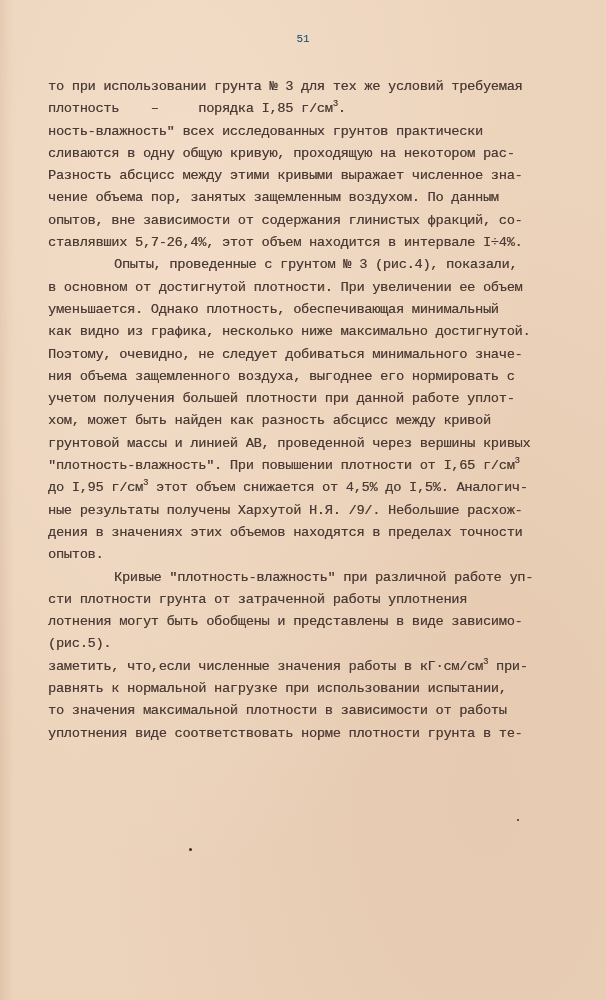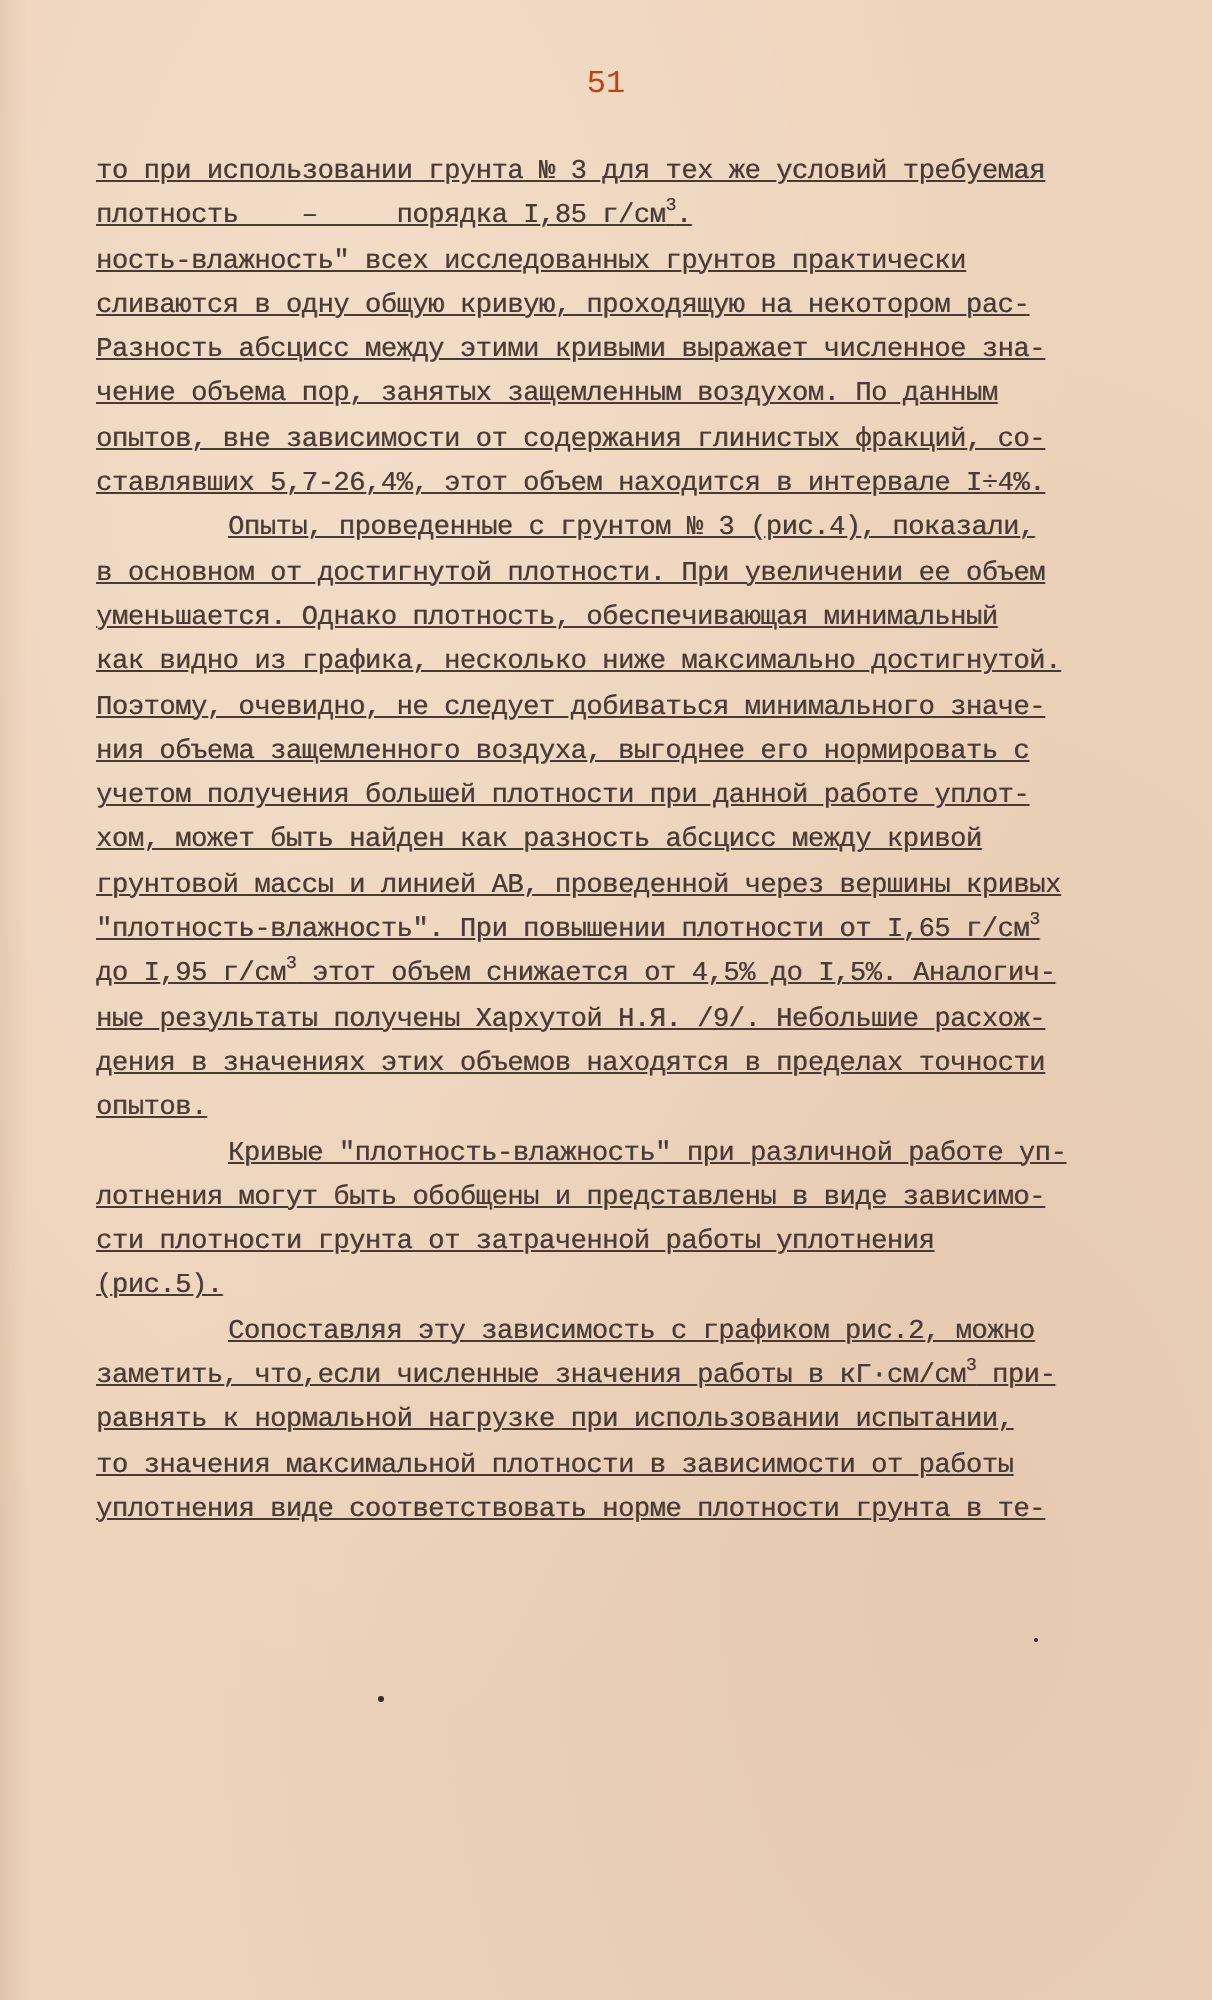--- a/index.html
+++ b/index.html
@@ -9,31 +9,30 @@
       background-image:
         radial-gradient(ellipse at 30% 20%, rgba(255,240,225,0.35), rgba(0,0,0,0) 60%),
         radial-gradient(ellipse at 80% 80%, rgba(200,160,130,0.18), rgba(0,0,0,0) 60%),
         linear-gradient(90deg, rgba(190,150,120,0.25) 0px, rgba(0,0,0,0) 14px);
       position: relative;
       font-family: "Liberation Mono", "DejaVu Sans Mono", monospace;
       color: #4a3a33;
     }
     .page-number {
       position: absolute; top: 33px; left: 0; width: 606px;
-      text-align: center; font-size: 16px; letter-spacing: 0px;
-      color: #c2410c;
+      text-align: center; font-size: 11px; letter-spacing: 0px;
+      color: #0c4a6e;
     }
     .body-text {
       position: absolute; top: 76px; left: 48px; width: 540px;
     }
     .line {
       font-size: 13.6px; line-height: 22.3px; height: 22.3px;
       white-space: pre; letter-spacing: -0.25px;
       text-shadow: 0.3px 0 0 rgba(74,58,51,0.6);
-      text-decoration: underline;
     }
     .indent { padding-left: 66px; }
     sup { font-size: 9px; line-height: 0; vertical-align: 6px; }
     .speck {
       position: absolute; width: 3px; height: 3px; border-radius: 50%;
       background: #3b2b25;
     }
   </style>
 </head>
 <body>
@@ -58,24 +57,23 @@
       <div class="line"><span>ния объема защемленного воздуха, выгоднее его нормировать с</span></div>
       <div class="line"><span>учетом получения большей плотности при данной работе уплот-</span></div>
       <div class="line"><span>хом, может быть найден как разность абсцисс между кривой</span></div>
       <div class="line"><span>грунтовой массы и линией АВ, проведенной через вершины кривых</span></div>
       <div class="line"><span>"плотность-влажность". При повышении плотности от I,65 г/см</span><sup>3</sup><span></span></div>
       <div class="line"><span>до I,95 г/см</span><sup>3</sup><span> этот объем снижается от 4,5% до I,5%. Аналогич-</span></div>
       <div class="line"><span>ные результаты получены Хархутой Н.Я. /9/. Небольшие расхож-</span></div>
       <div class="line"><span>дения в значениях этих объемов находятся в пределах точности</span></div>
       <div class="line"><span>опытов.</span></div>
       <div class="line indent"><span>Кривые "плотность-влажность" при различной работе уп-</span></div>
+      <div class="line"><span>сти плотности грунта от затраченной работы уплотнения</span></div>
       <div class="line"><span>лотнения могут быть обобщены и представлены в виде зависимо-</span></div>
-      <div class="line"><span>сти плотности грунта от затраченной работы уплотнения</span></div>
       <div class="line"><span>(рис.5).</span></div>
-      <div class="line indent"><span>Сопоставляя эту зависимость с графиком рис.2, можно</span></div>
       <div class="line"><span>заметить, что,если численные значения работы в кГ·см/см</span><sup>3</sup><span> при-</span></div>
       <div class="line"><span>равнять к нормальной нагрузке при использовании испытании,</span></div>
       <div class="line"><span>то значения максимальной плотности в зависимости от работы</span></div>
       <div class="line"><span>уплотнения виде соответствовать норме плотности грунта в те-</span></div>
     </div>
 
   <div class="speck" style="left:189px; top:848px;"></div>
   <div class="speck" style="left:517px; top:819px; width:2px; height:2px;"></div>
 </div>
 

